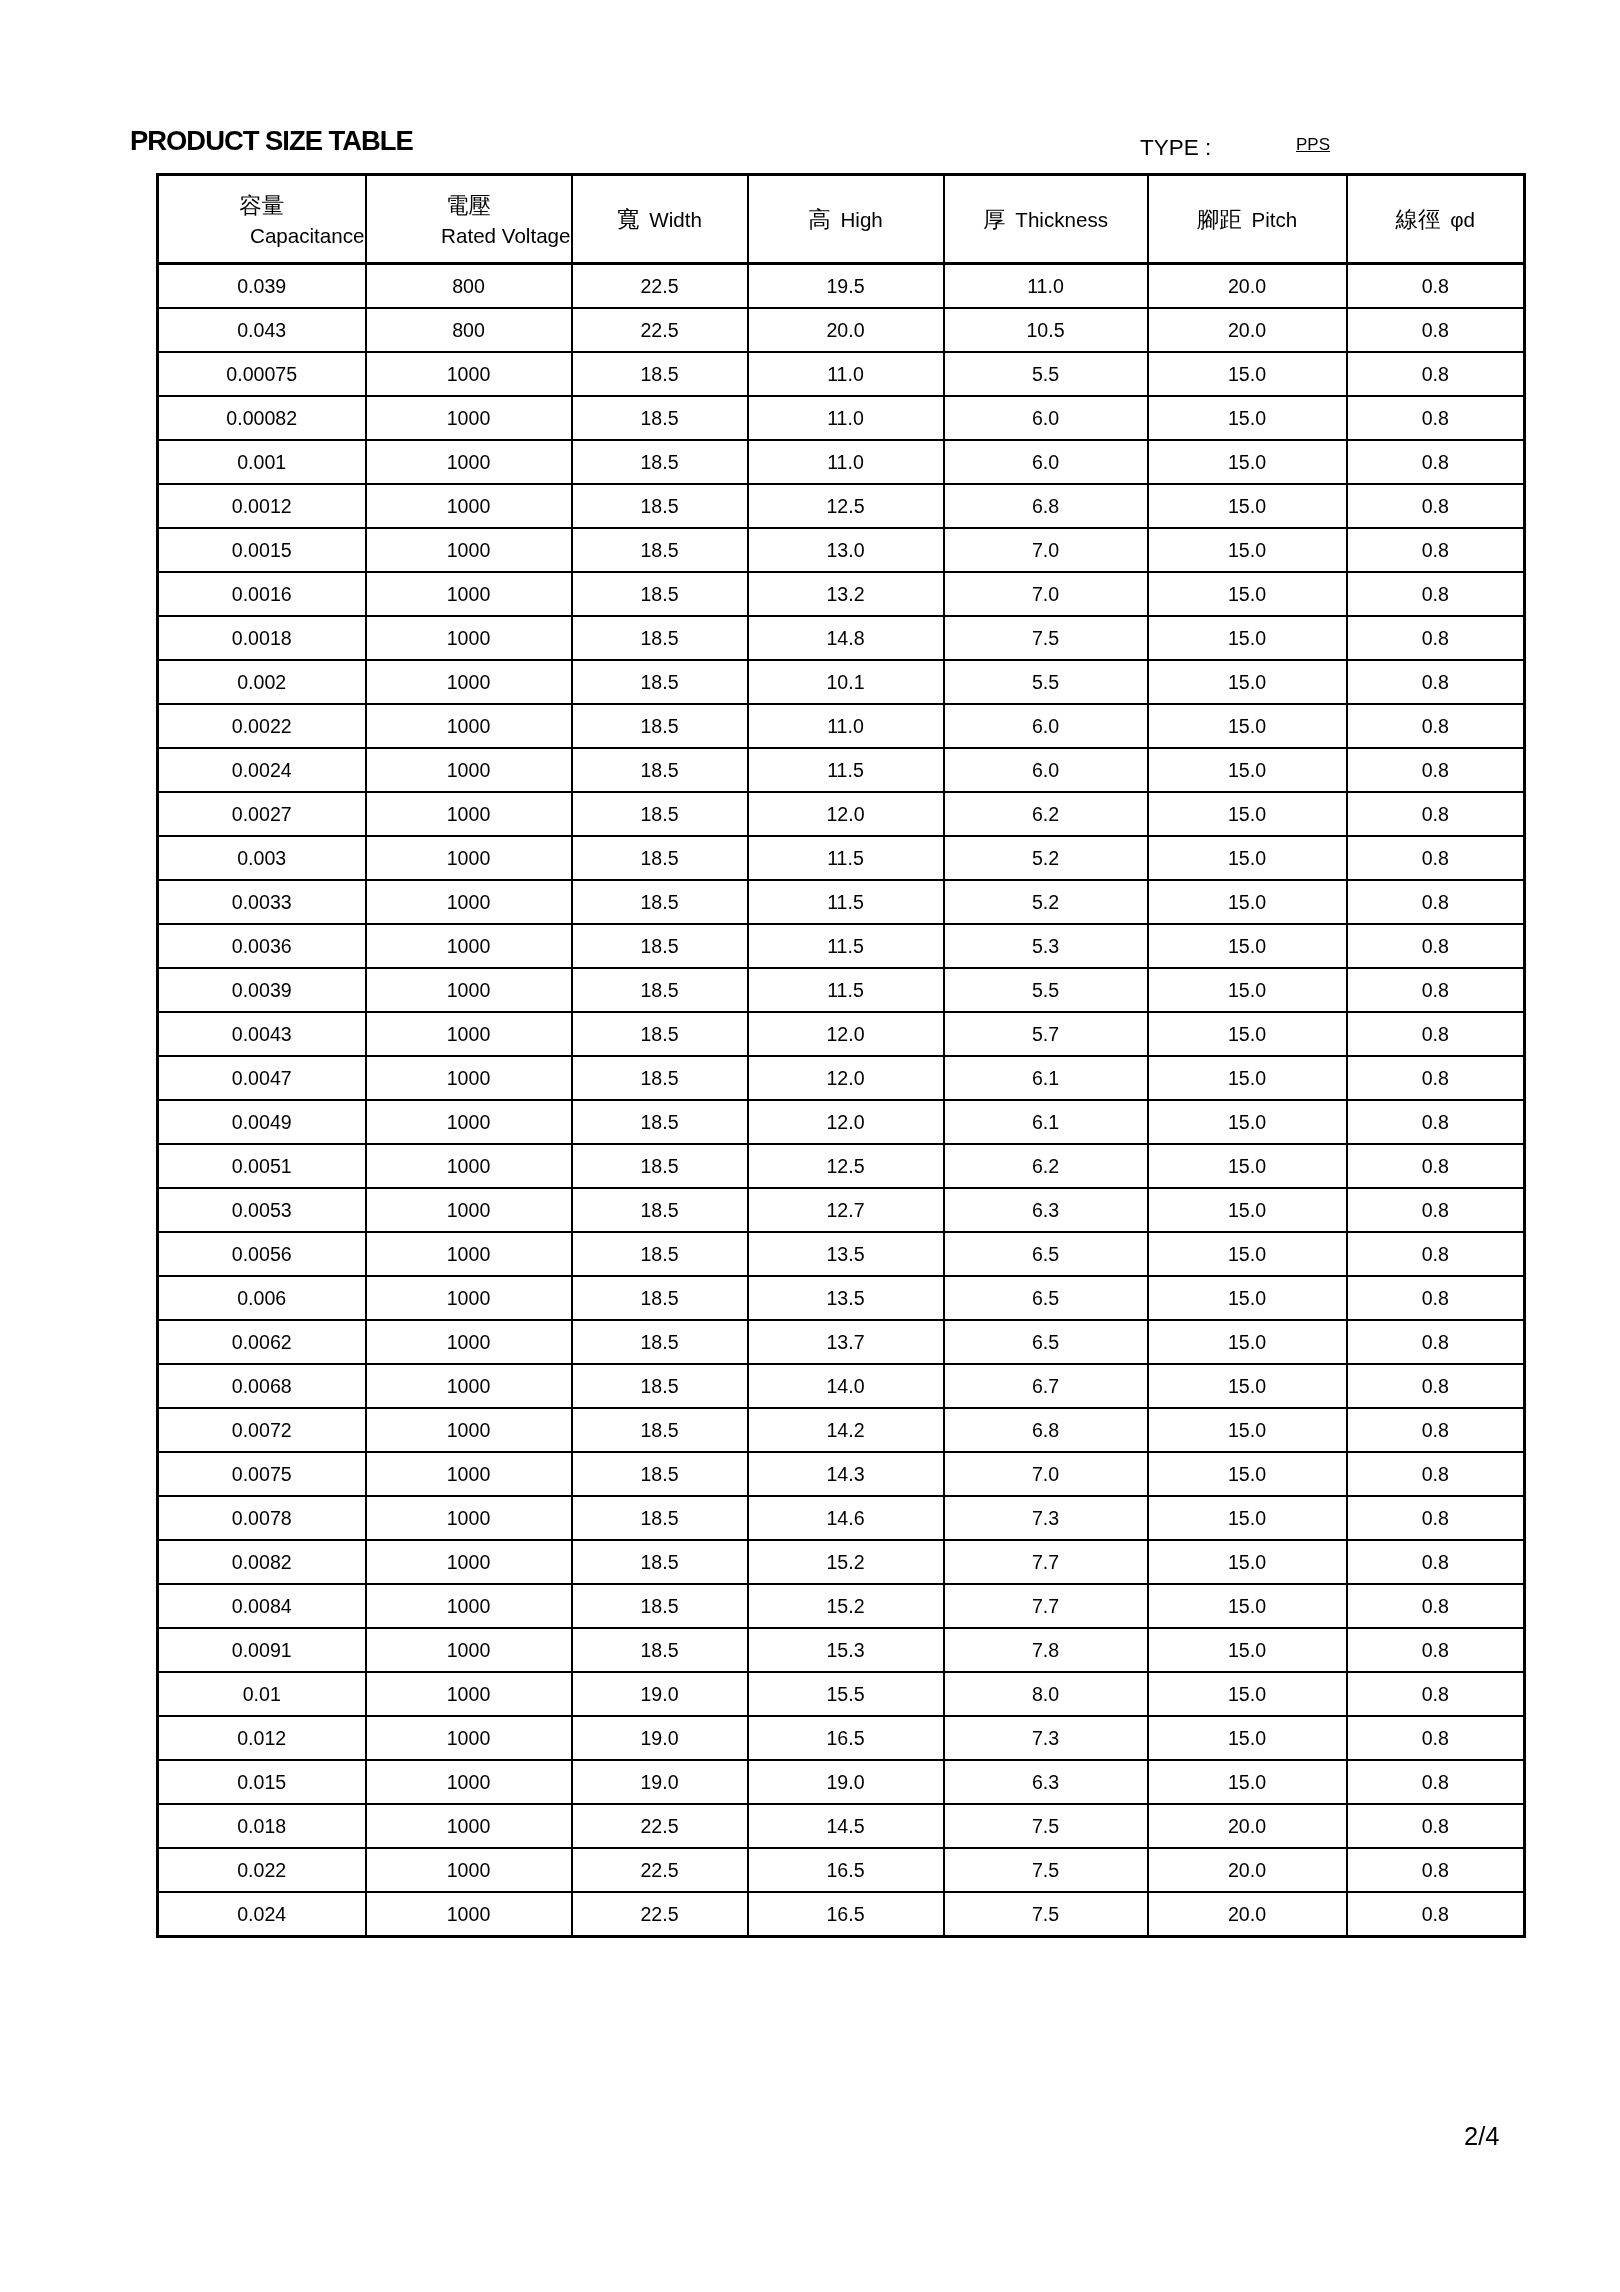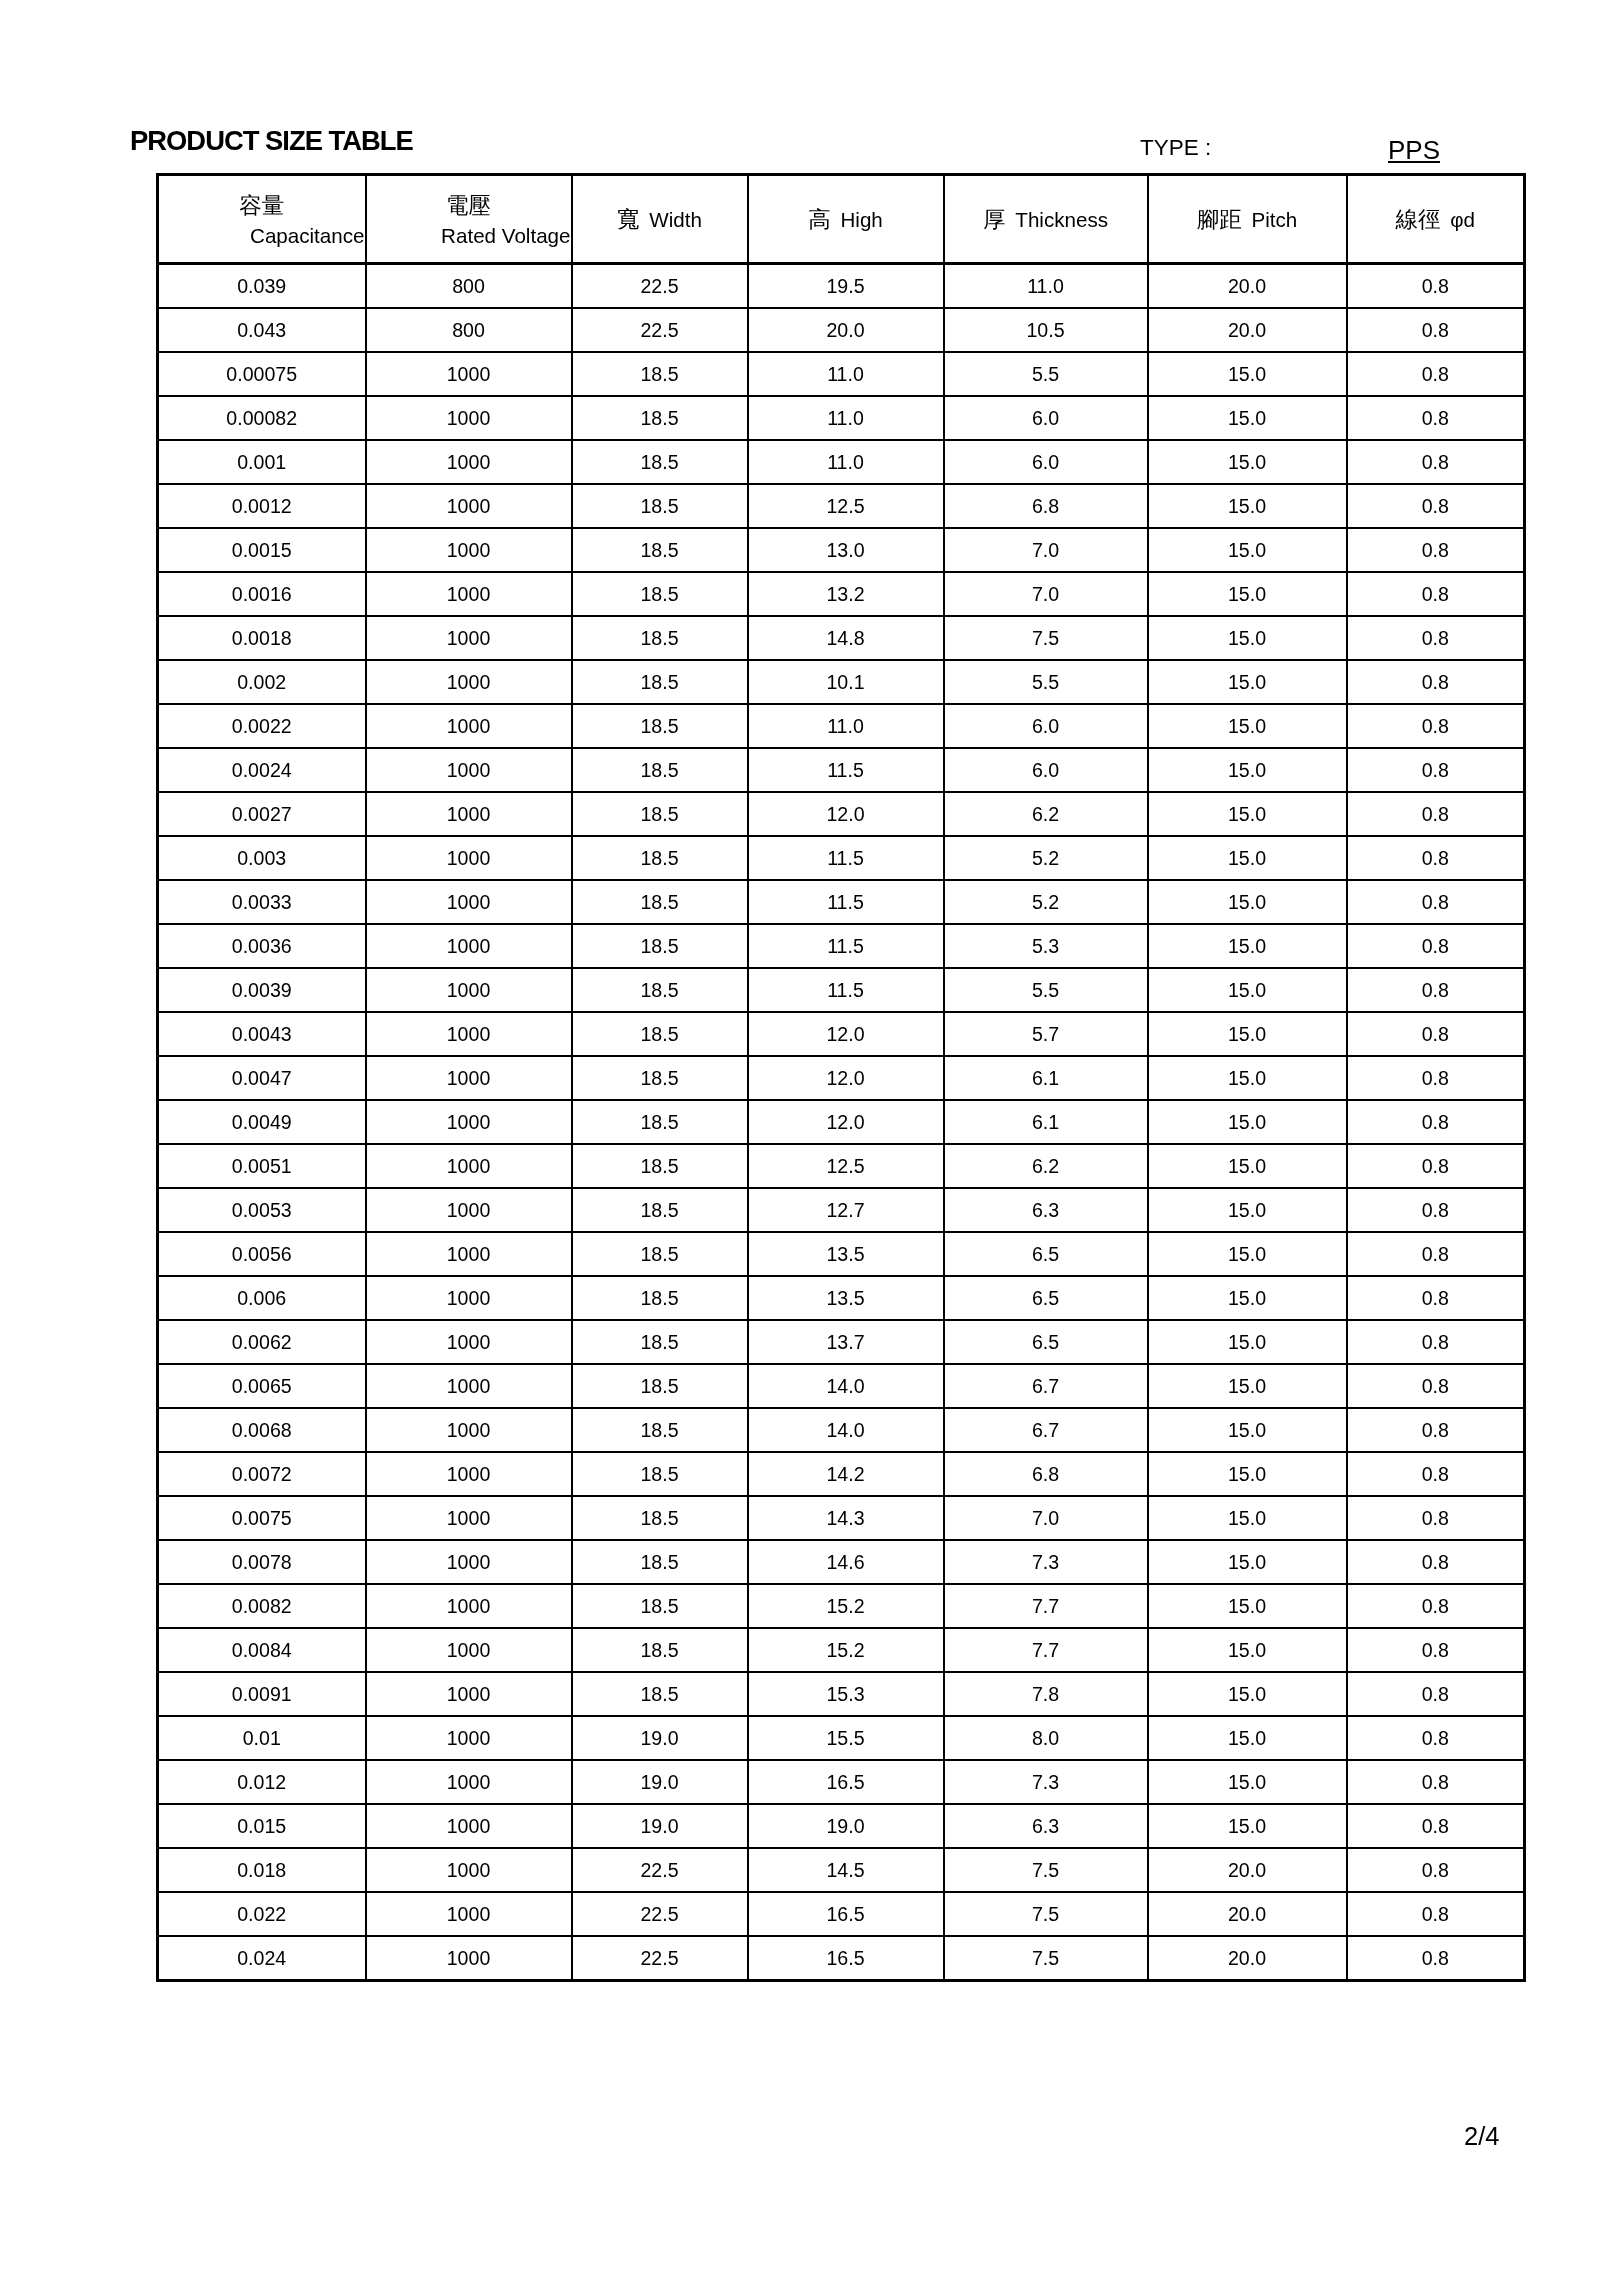--- a/index.html
+++ b/index.html
@@ -27,23 +27,23 @@
   }
   .type-label {
     position: absolute;
     left: 1140px;
     top: 135px;
     font-size: 22.5px;
     white-space: nowrap;
   }
   .type-value {
     position: absolute;
-    left: 1388px;
+    left: 1296px;
     top: 135px;
-    font-size: 26px;
+    font-size: 17px;
     white-space: nowrap;
     text-decoration: underline;
   }
   table.size-table {
     position: absolute;
     left: 116px;
     top: 173px;
     width: 1367px;
     border-collapse: collapse;
     table-layout: fixed;
@@ -359,29 +359,20 @@
         <tr>
           <td>0.0062</td>
           <td>1000</td>
           <td>18.5</td>
           <td>13.7</td>
           <td>6.5</td>
           <td>15.0</td>
           <td>0.8</td>
         </tr>
         <tr>
-          <td>0.0065</td>
-          <td>1000</td>
-          <td>18.5</td>
-          <td>14.0</td>
-          <td>6.7</td>
-          <td>15.0</td>
-          <td>0.8</td>
-        </tr>
-        <tr>
           <td>0.0068</td>
           <td>1000</td>
           <td>18.5</td>
           <td>14.0</td>
           <td>6.7</td>
           <td>15.0</td>
           <td>0.8</td>
         </tr>
         <tr>
           <td>0.0072</td>

